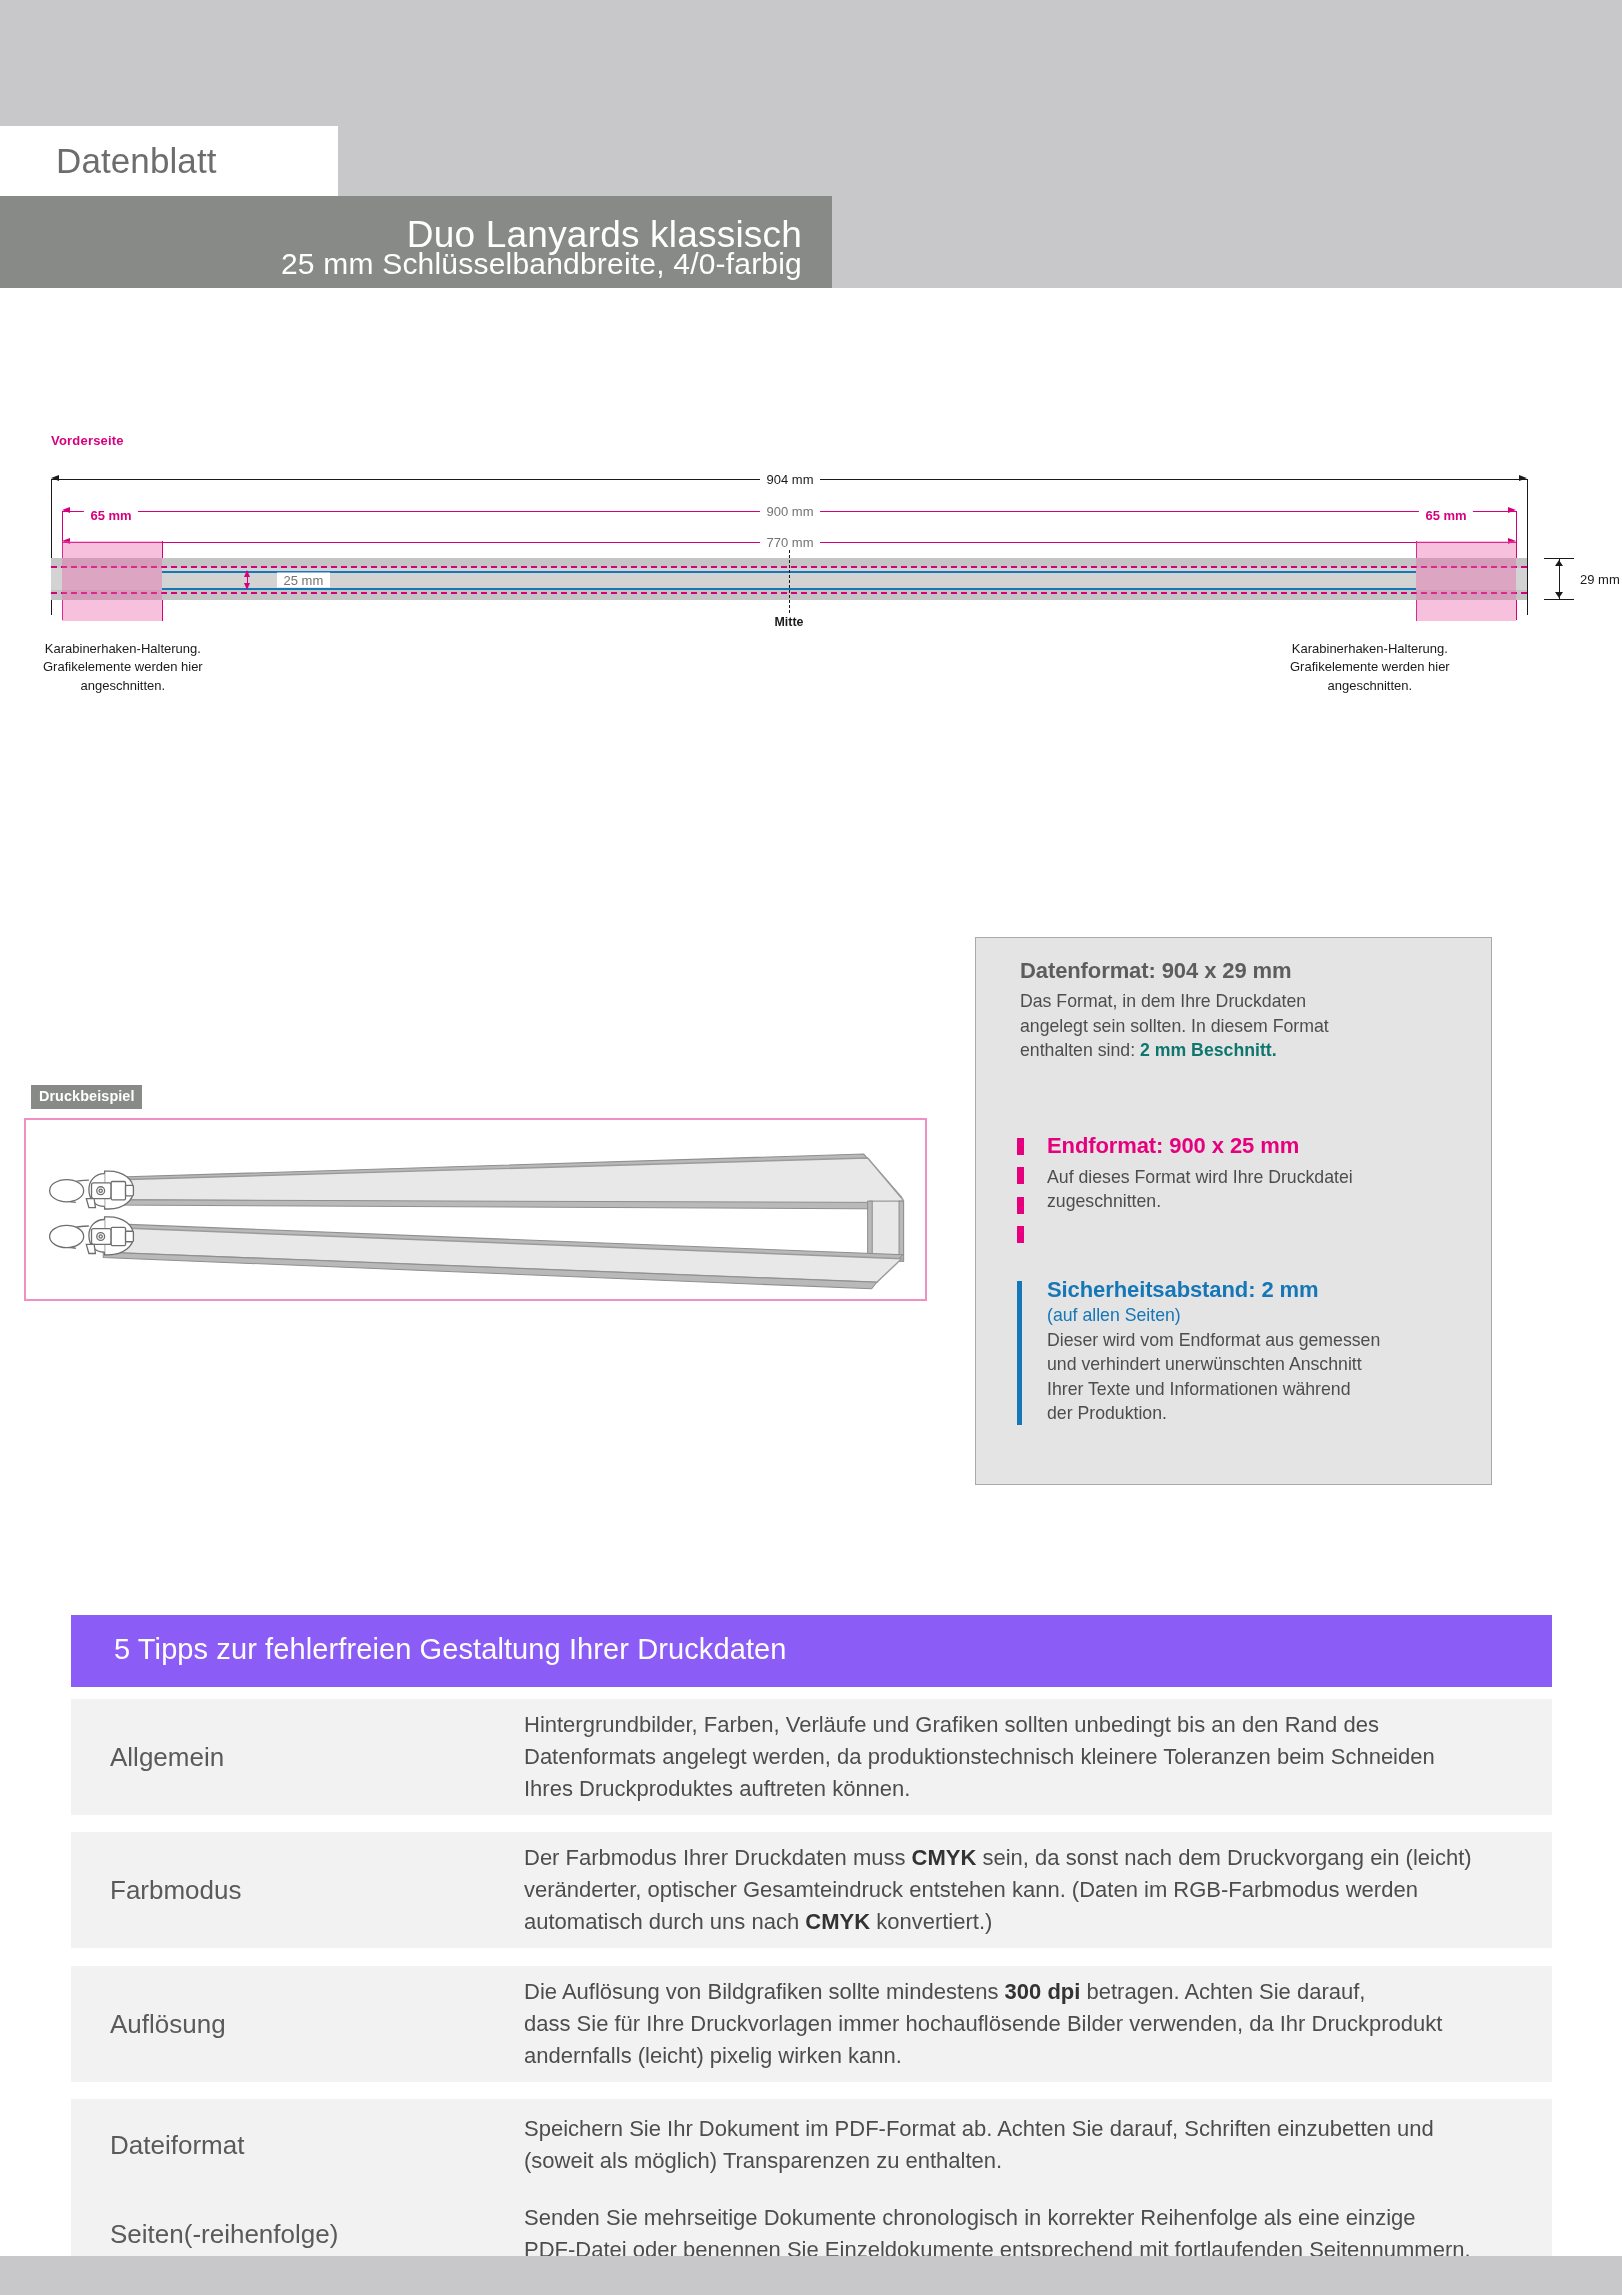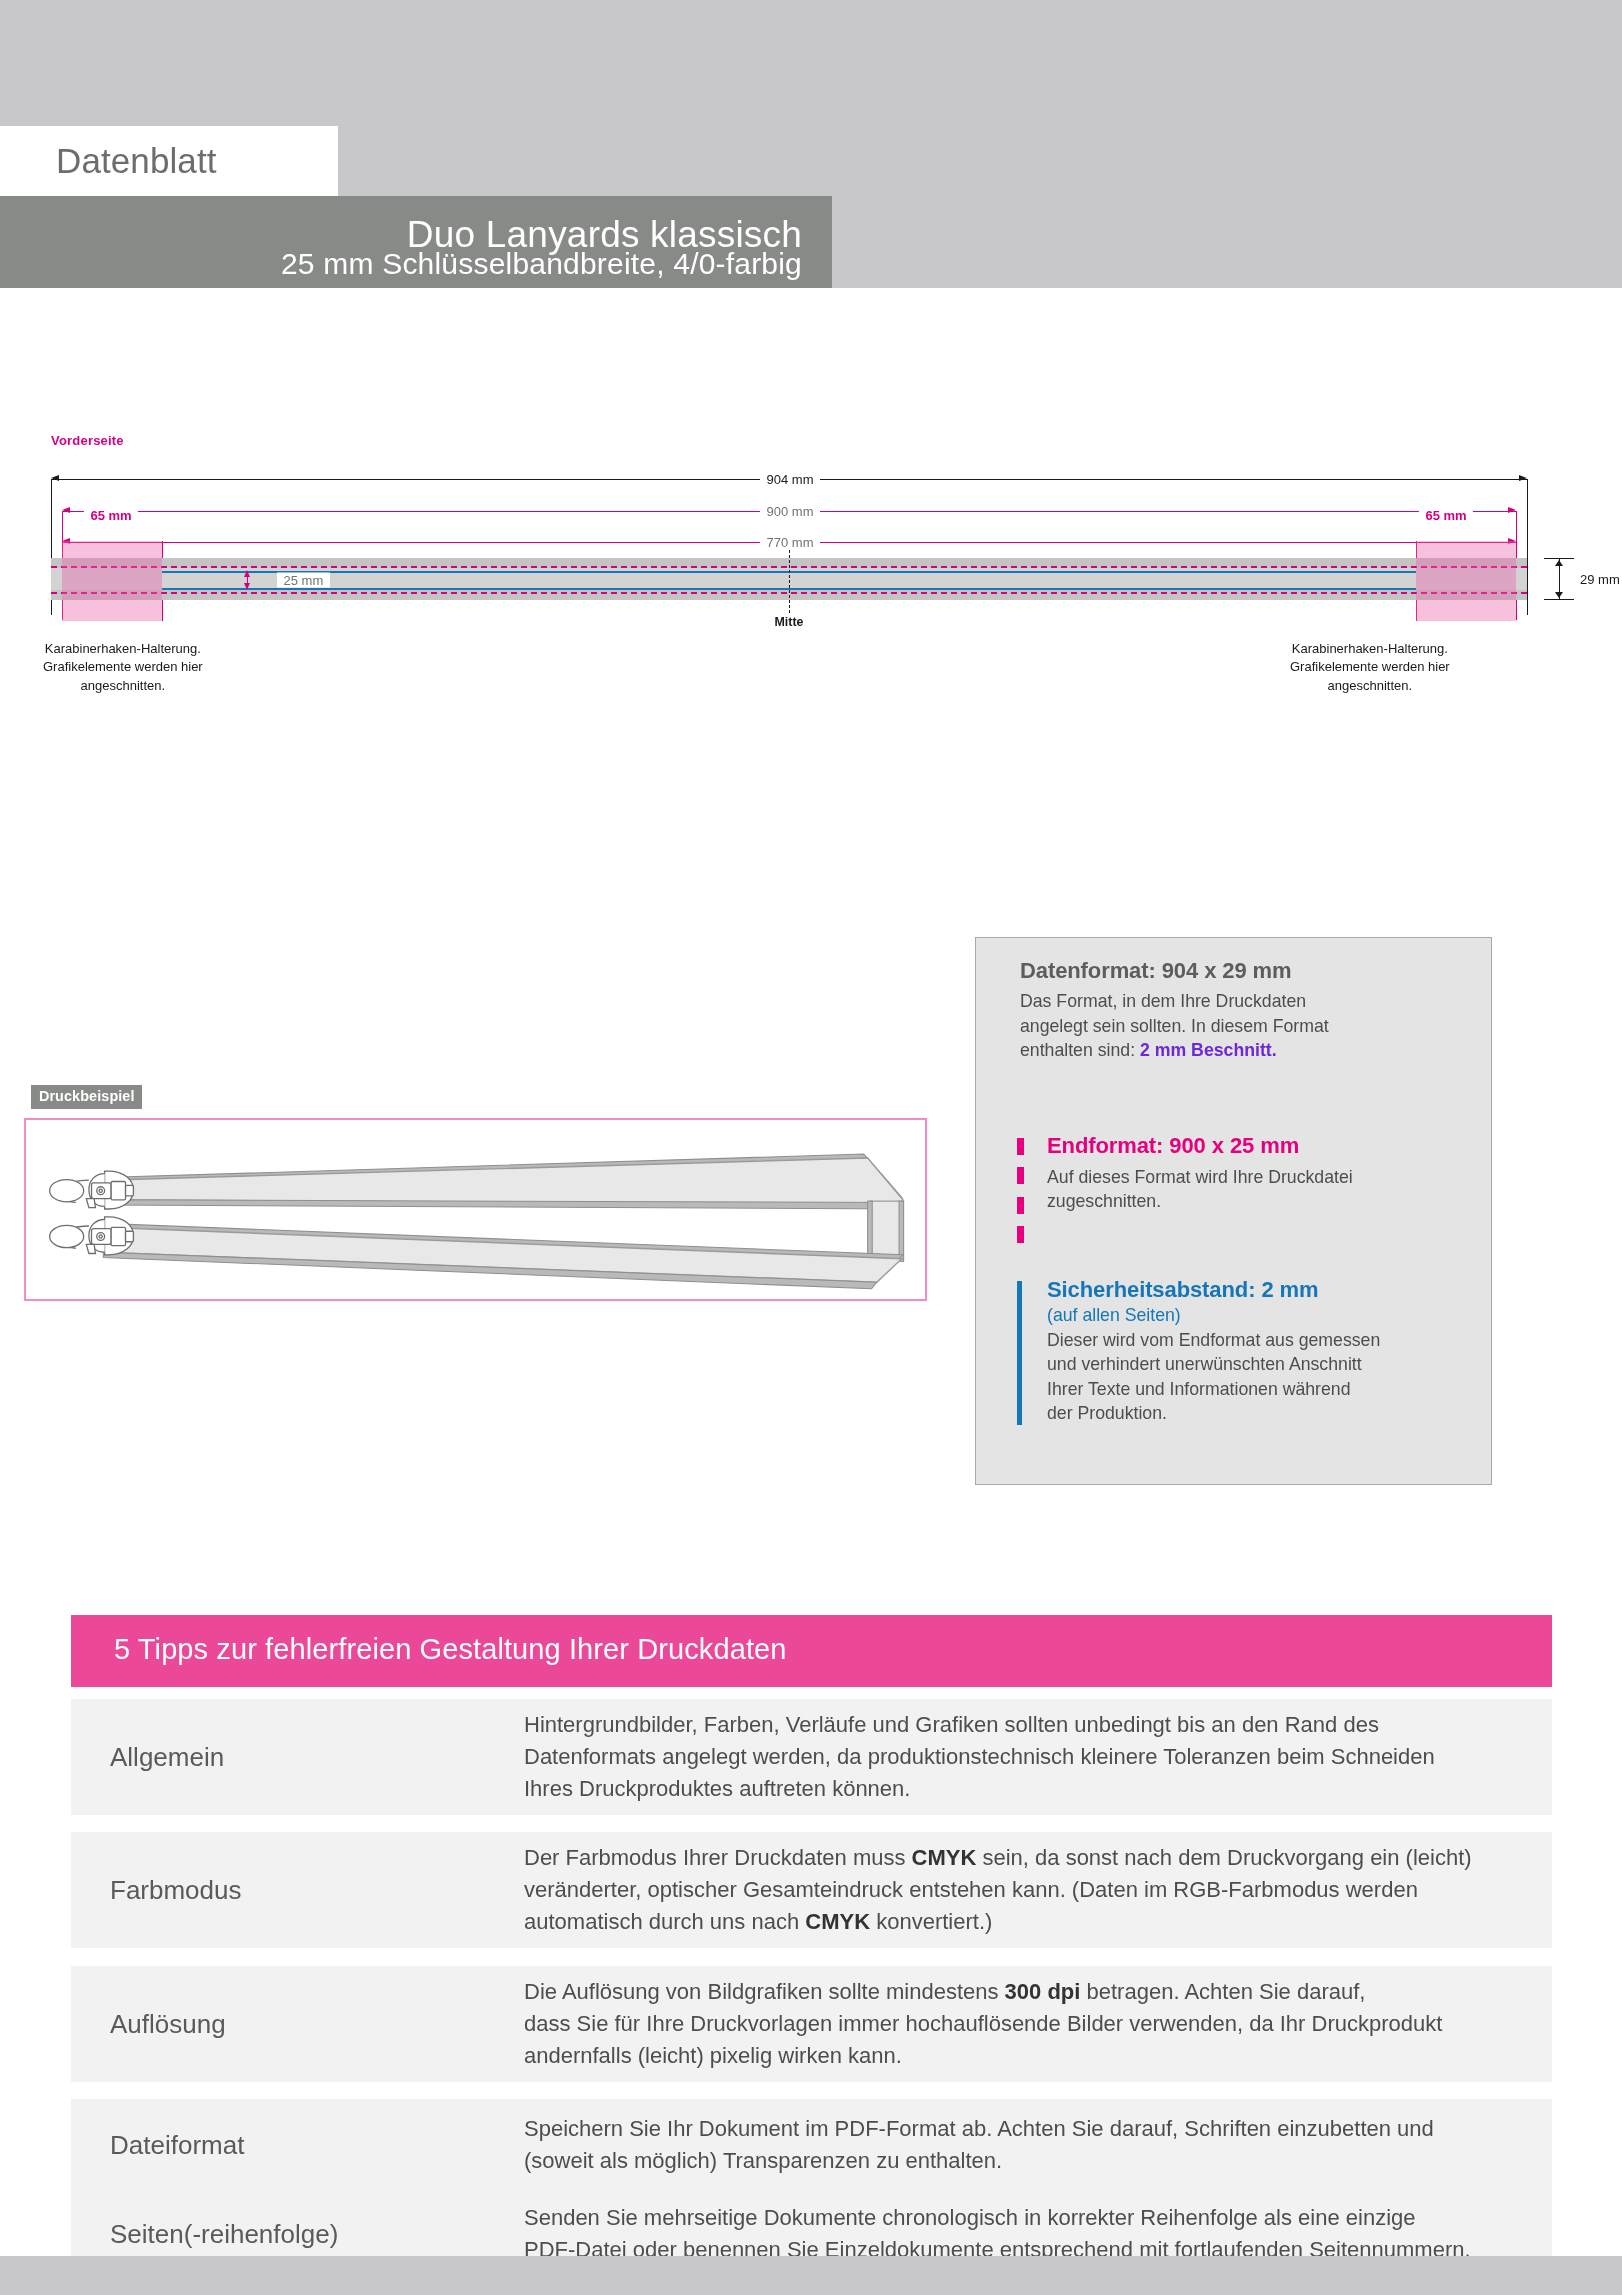--- a/index.html
+++ b/index.html
@@ -94,28 +94,28 @@
   
   #infobox{
     left:975px;top:937px;width:517px;height:548px;
     background:#e4e4e4;border:1.3px solid #a9a9a9;box-sizing:border-box;
   }
   .ib-h-gray{font-size:22px;font-weight:bold;color:#5d5d5d;letter-spacing:-0.1px;}
   .ib-h-mag{font-size:22px;font-weight:bold;color:#e6007e;letter-spacing:-0.1px;}
   .ib-h-blue{font-size:22px;font-weight:bold;color:#1577b8;letter-spacing:-0.1px;}
   .ib-sub-blue{font-size:17.7px;color:#1577b8;}
   .ib-body{font-size:17.7px;line-height:1.37;color:#4d4d4d;}
-  .ib-body b{color:#6d28d9;}
+  .ib-body b{color:#0f766e;}
   .mag-dash-marks{position:absolute;}
   .mag-dash-marks i{display:block;width:7.2px;height:17px;background:#e6007e;margin-bottom:12.4px;}
   #blue-bar{position:absolute;width:4.6px;background:#1577b8;}
 
   
   #tips-header{
-    left:71px;top:1615px;width:1481px;height:72px;background:#ec4899;
+    left:71px;top:1615px;width:1481px;height:72px;background:#8b5cf6;
   }
   #tips-header span{
     position:absolute;left:43px;top:50%;transform:translateY(-54%);
     font-size:29px;color:#ffffff;white-space:nowrap;letter-spacing:0.1px;
   }
   .tip-row{
     position:absolute;left:71px;width:1481px;background:#f2f2f2;
   }
   .tip-term{
     position:absolute;left:39px;top:50%;transform:translateY(-50%);

